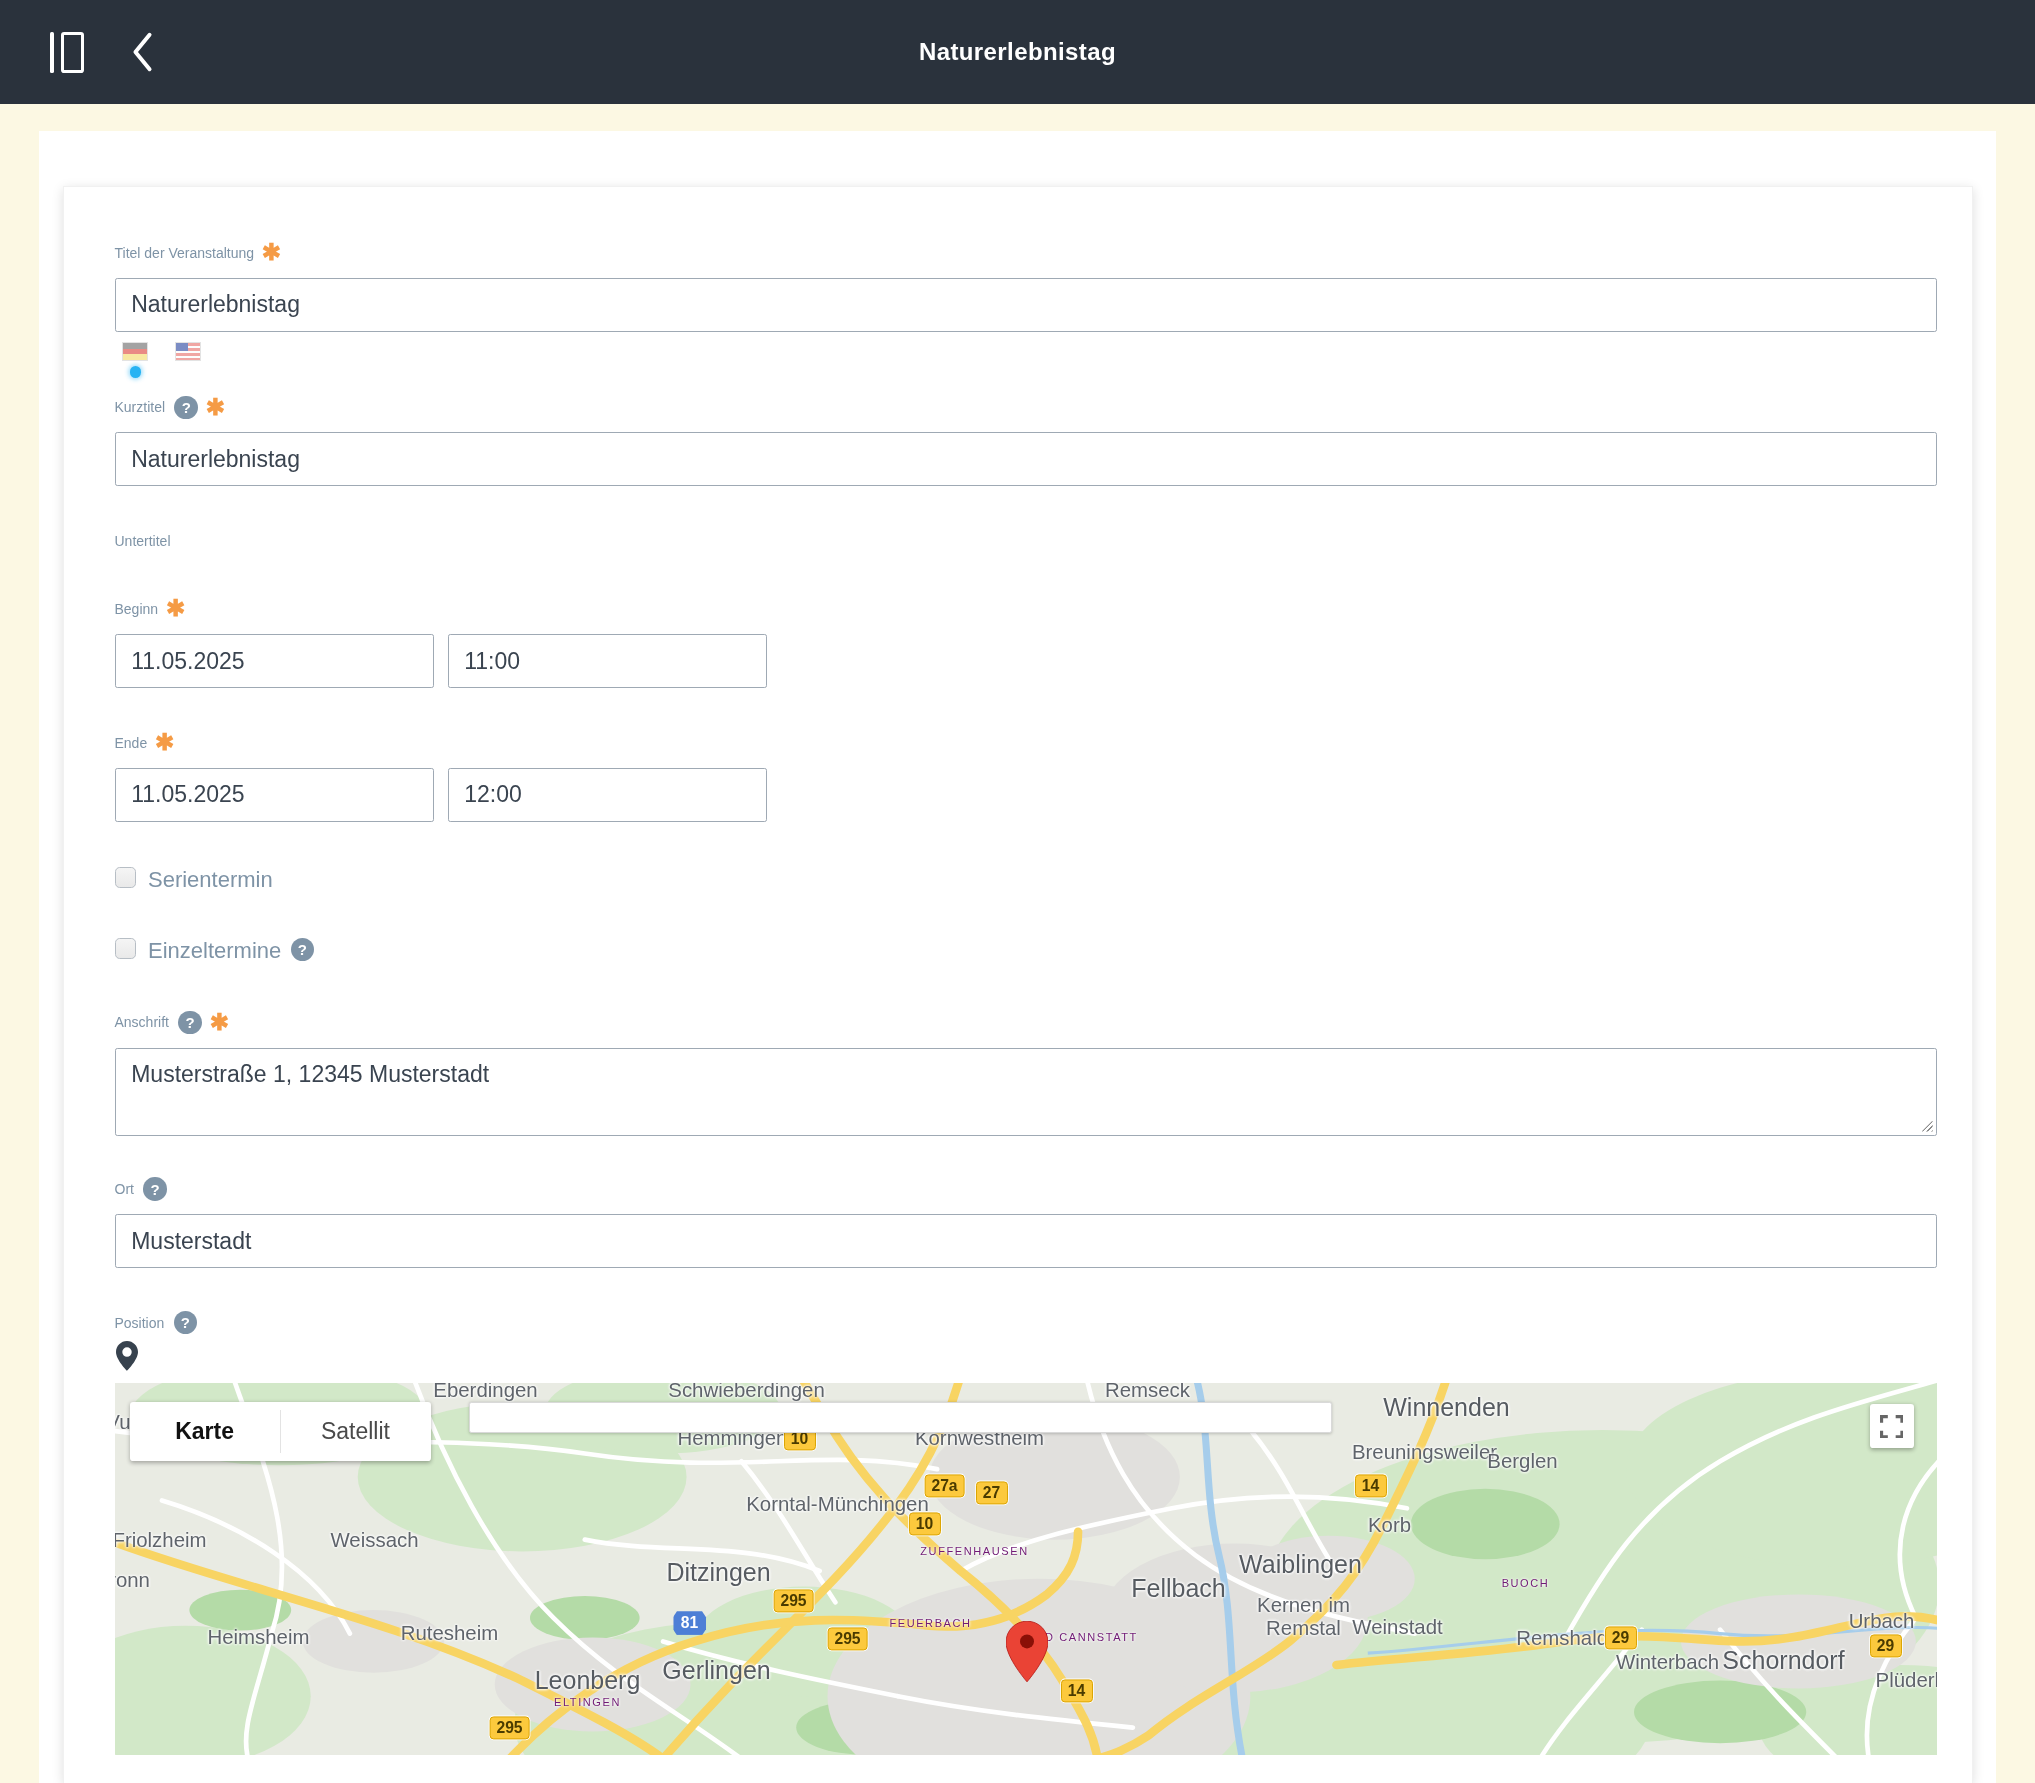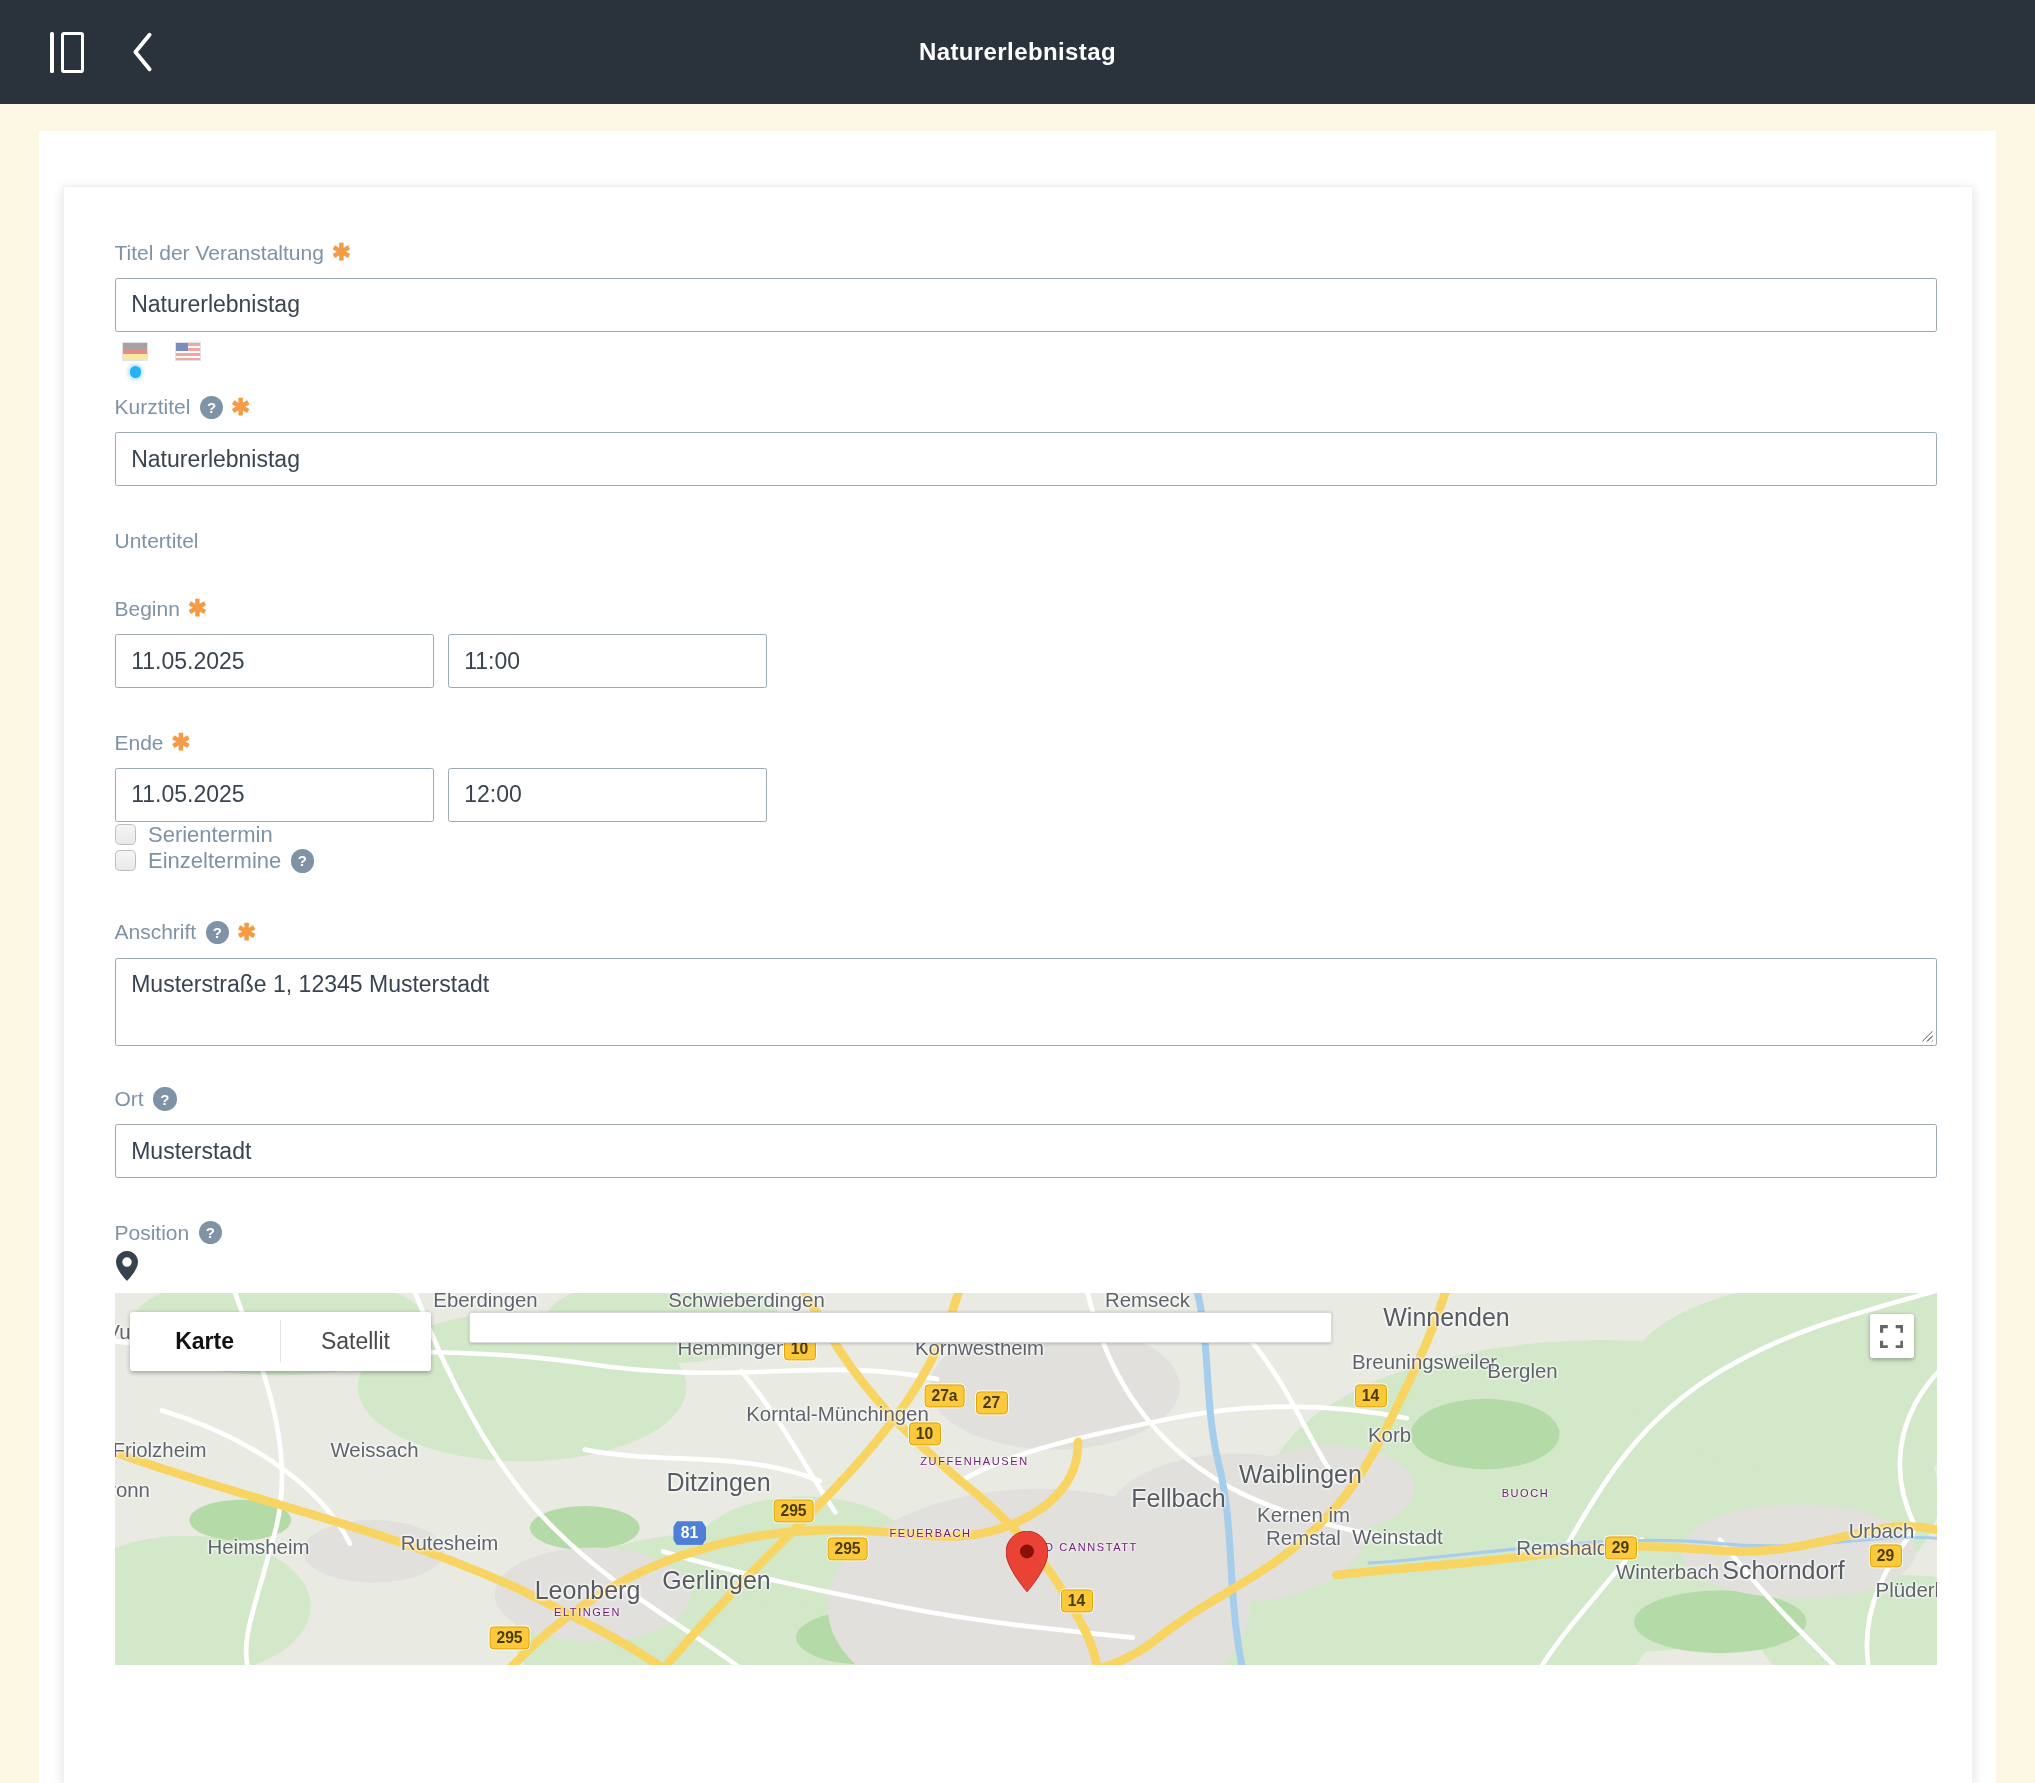--- a/index.html
+++ b/index.html
@@ -20,21 +20,21 @@
   
   .outer-panel { position:absolute; left:39px; top:131px; width:1957px; height:1653px; background:#ffffff; }
   .inner-panel { position:absolute; left:23.5px; top:55px; width:1910px; height:1598px; background:#ffffff;
     box-shadow:0 1.6px 11px rgba(0,0,0,.13); border:0.8px solid #f1f1f1; }
   .form { position:absolute; left:51px; top:52px; width:1822px; }
 
   
   .field { margin-top:41px; }
   .field:first-child { margin-top:0; }
   .lbl-row { display:flex; align-items:center; height:27px; margin-bottom:11.7px; }
-  .lbl { color:#7e93a6; font-size:21px; }
+  .lbl { color:#7e93a6; font-size:14px; }
   .req { color:#f59b45; font-size:23px; font-weight:700; margin-left:7.8px; line-height:1; }
   .help { display:inline-flex; align-items:center; justify-content:center; width:23.5px; height:23.5px;
     border-radius:50%; background:#7e93a6; color:#ffffff; font-size:15px; font-weight:700;
     margin-left:9.4px; cursor:pointer; }
   .inp { width:1822px; height:54px; border:0.8px solid #9fa9b4; border-radius:2.3px; background:#ffffff;
     font-family:"Liberation Sans", sans-serif; font-size:23px; color:#3a4450; padding:0 15.7px; outline:none; }
   .inp-short { width:319px; }
   .inp-gap { display:inline-block; width:14px; }
   .inp-focus { border:1.6px solid #66b2ef; color:#45a7ea; }
   .ta-wrap { position:relative; width:1822px; }
@@ -46,21 +46,21 @@
   
   .flags { display:flex; align-items:flex-start; margin:10.2px 0 0 7.8px; gap:27px; height:19px; }
   .flag { width:26px; height:19px; border:0.8px solid #e3e3e3; cursor:pointer; position:relative; }
   .flag-de { background:linear-gradient(180deg,#a3a3a3 0 33%,#e98b85 33% 66%,#f8e9a2 66% 100%); }
   .flag-us { background:repeating-linear-gradient(180deg,#f0a6a3 0 2.5px,#fdfdfd 2.5px 5px); }
   .flag-us .canton { position:absolute; left:0; top:0; width:11.7px; height:8.6px; background:#7b8cc4; }
   .lang-dot { width:11.7px; height:11.7px; border-radius:50%; background:#27b3f3; margin:5.5px 0 0 15px;
     box-shadow:0 0 4.7px 1.6px rgba(39,179,243,.45); }
 
   
-  .cbrow { display:flex; align-items:center; cursor:pointer; }
+  .cbrow { display:flex; align-items:flex-start; margin-top:45px; cursor:pointer; }
   .cb { appearance:none; -webkit-appearance:none; width:21px; height:21px; border:1.6px solid #b7bec5;
     border-radius:4.7px; background:linear-gradient(180deg,#f5f5f5,#e9e9e9); margin:0; cursor:pointer; }
   .cbtext { color:#7e93a6; font-size:22px; margin-left:12.5px; }
 
   
   .pos-pin { margin:4.7px 0 9.4px 1.6px; cursor:pointer; width:23.5px; }
 
   
   .map { position:relative; width:1822px; height:372px; margin-top:3.1px; background:#e9ebe3; overflow:hidden; }
   .map svg.base { position:absolute; left:0; top:0; }

